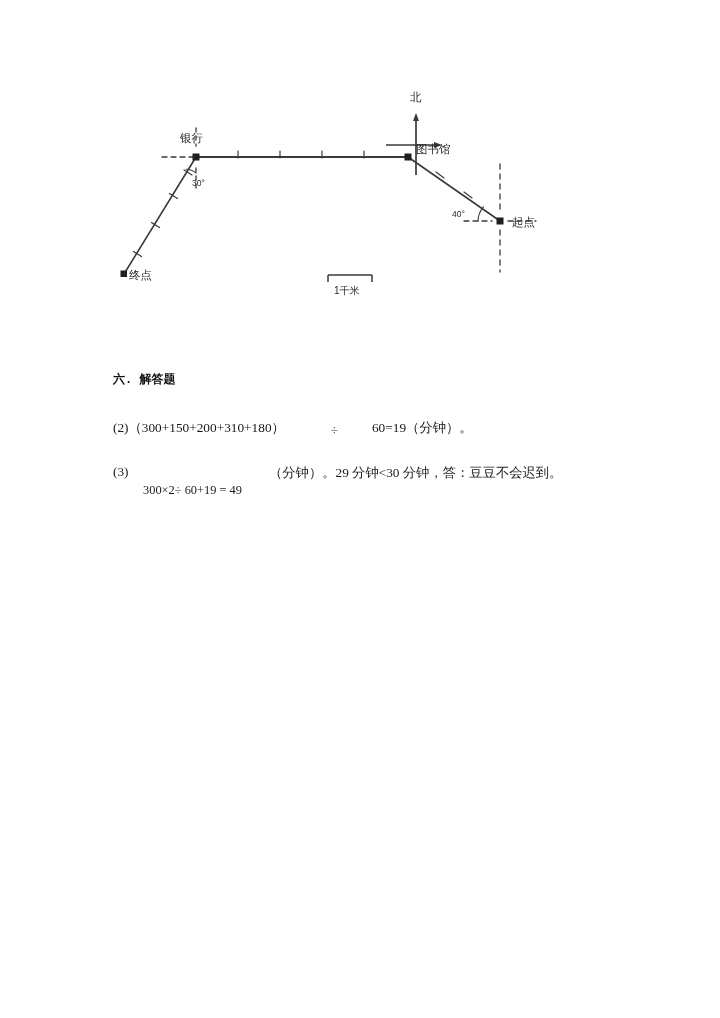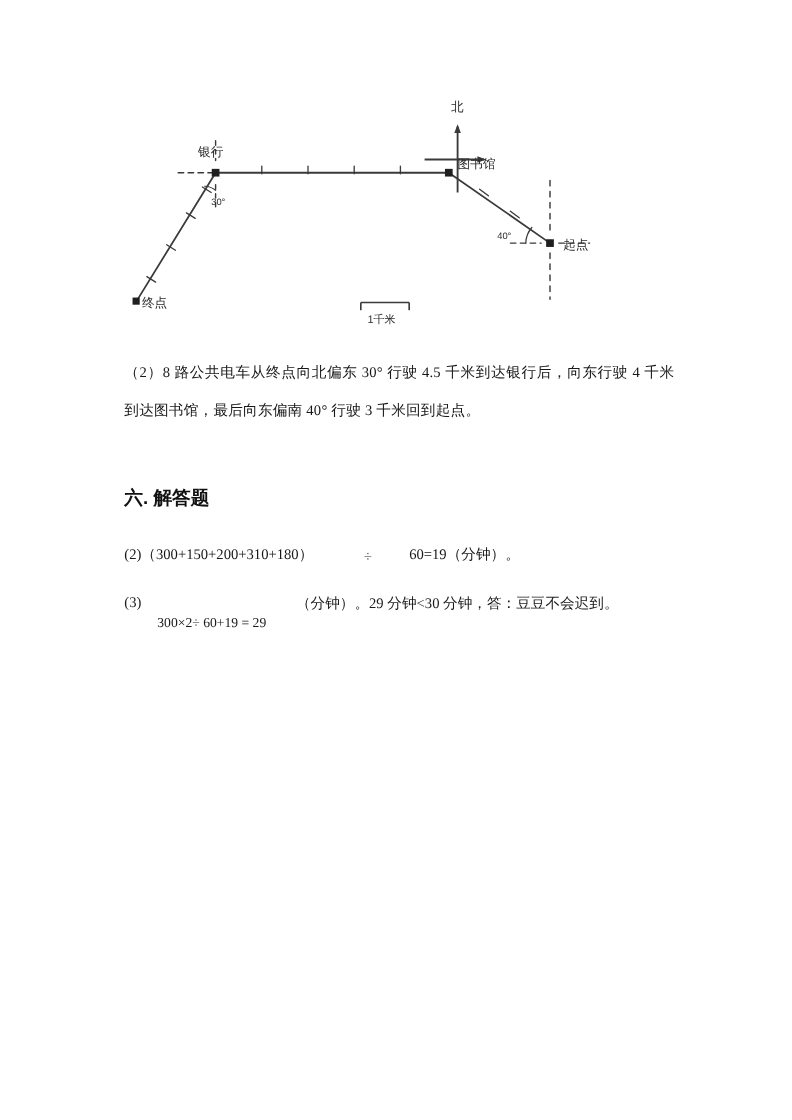--- a/index.html
+++ b/index.html
@@ -44,28 +44,28 @@
   .para {
     font-size: 13.3px;
     line-height: 2.55;
     letter-spacing: 0.2px;
     text-align: justify;
     color: #171717;
     margin: 0;
   }
 
   .section-head {
-    font-size: 17px;
+    font-size: 12px;
     font-weight: bold;
     color: #111111;
     margin: 0;
     padding-top: 26px;
     padding-bottom: 8px;
     line-height: 1.8;
-    font-family: Liberation Sans, sans-serif;
+    font-family: Liberation Mono, monospace;
   }
 
   .block-gap-sm { height: 14px; }
   .block-gap-md { height: 22px; }
   .block-gap-lg { height: 30px; }
 
   .eq-line {
     font-size: 13.3px;
     line-height: 2.1;
     color: #171717;
@@ -200,37 +200,36 @@
         <text x="310" y="41" font-size="11.5">北</text>
         <text x="92" y="126" font-size="8.5">30°</text>
         <text x="352" y="157" font-size="8.5">40°</text>
         <text x="234" y="234" font-size="10">1千米</text>
       </g>
     </svg>
   </div>
 
   <div class="body-text">
 
-    <p class="para">（2）8 路公共电车从终点向北偏东 30° 行驶 4.5 千米到达银行后，向东行驶 4 千米到达图书馆，最后向东偏南 40° 行驶 3 千米回到起点。</p>
 
     <div class="block-gap-md"></div>
 
     <h2 class="section-head">六. 解答题</h2>
 
 
     <div class="block-gap-sm"></div>
 
     <p class="eq-line"><span>(2)（300+150+200+310+180）</span><span class="sp-wide"></span><span class="divsym">÷</span><span class="sp-mid"></span><span>60=19（分钟）。</span></p>
 
     <div class="block-gap-md"></div>
 
     <div class="row3">
       <span class="lbl">(3)</span>
       <span class="tail">（分钟）。29 分钟&lt;30 分钟，答：豆豆不会迟到。</span>
-      <span class="formula">300×2÷ 60+19 = 29</span>
+      <span class="formula">300×2÷ 60+19 = 49</span>
     </div>
 
     <div class="block-gap-lg"></div>
 
 
     <div class="block-gap-md"></div>
 
 
   </div>
 </div>

